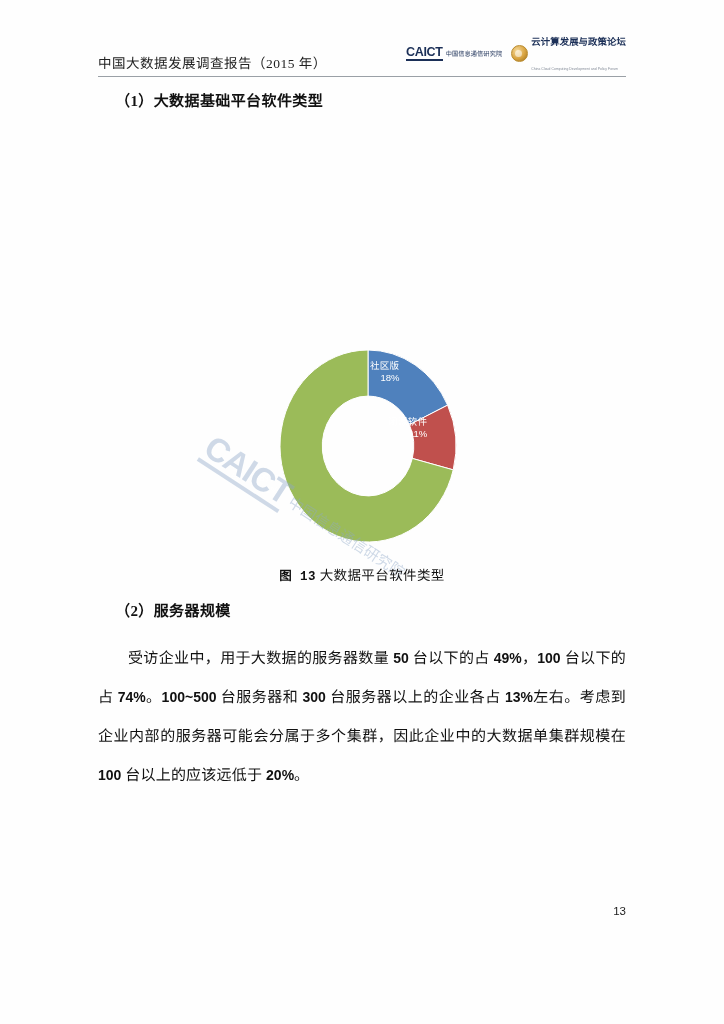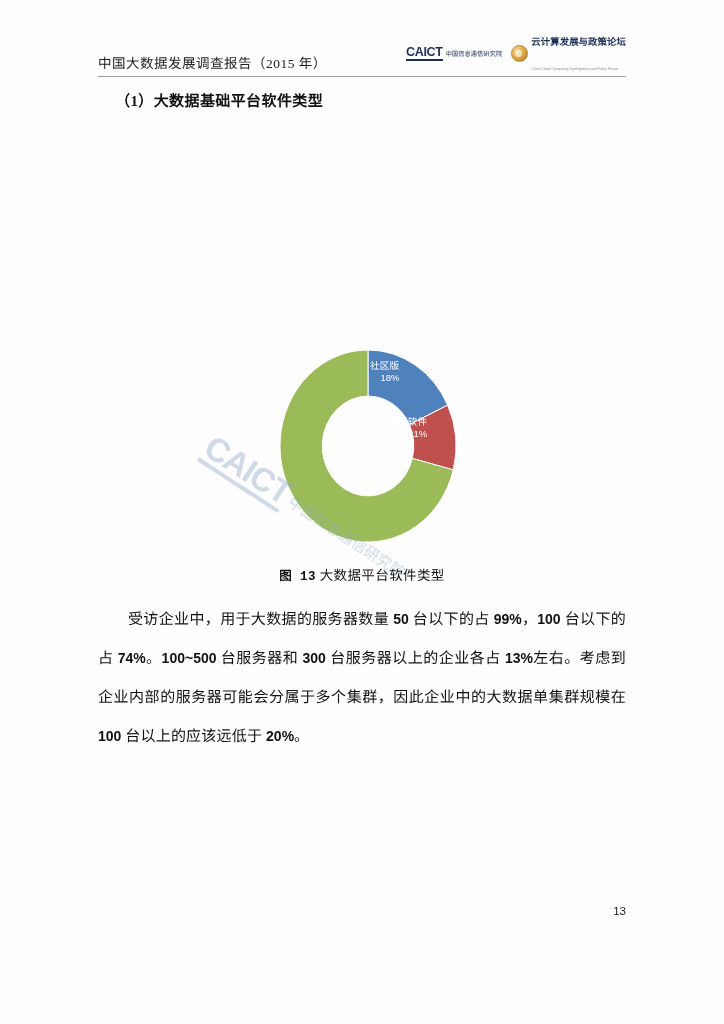--- a/index.html
+++ b/index.html
@@ -328,18 +328,19 @@
       </div>
     </div>
 
     <div class="fig-caption">
       <span class="cap-num">图 13</span>
       <span>大数据平台软件类型</span>
     </div>
   </div>
 
   <div class="content2">
-    <p class="para"><span>受访企业中，用于大数据的服务器数量 </span><b>50</b><span> 台以下的占 </span><b>99%</b><span>，</span><b>100</b><span> 台以下的占 </span><b>74%</b><span>。</span><b>100~500</b><span> 台服务器和 </span><b>300</b><span> 台服务器以上的企业各占 </span><b>13%</b><span>左右。考虑到企业内部的服务器可能会分属于多个集群，因此企业中的大数据单集群规模在 </span><b>100</b><span> 台以上的应该远低于 </span><b>20%</b><span>。</span></p>
+    <h2 class="heading">（2）服务器规模</h2>
+    <p class="para"><span>受访企业中，用于大数据的服务器数量 </span><b>50</b><span> 台以下的占 </span><b>49%</b><span>，</span><b>100</b><span> 台以下的占 </span><b>74%</b><span>。</span><b>100~500</b><span> 台服务器和 </span><b>300</b><span> 台服务器以上的企业各占 </span><b>13%</b><span>左右。考虑到企业内部的服务器可能会分属于多个集群，因此企业中的大数据单集群规模在 </span><b>100</b><span> 台以上的应该远低于 </span><b>20%</b><span>。</span></p>
   </div>
 
   <div class="page-number">13</div>
 
 </div>
 
 </body></html>

